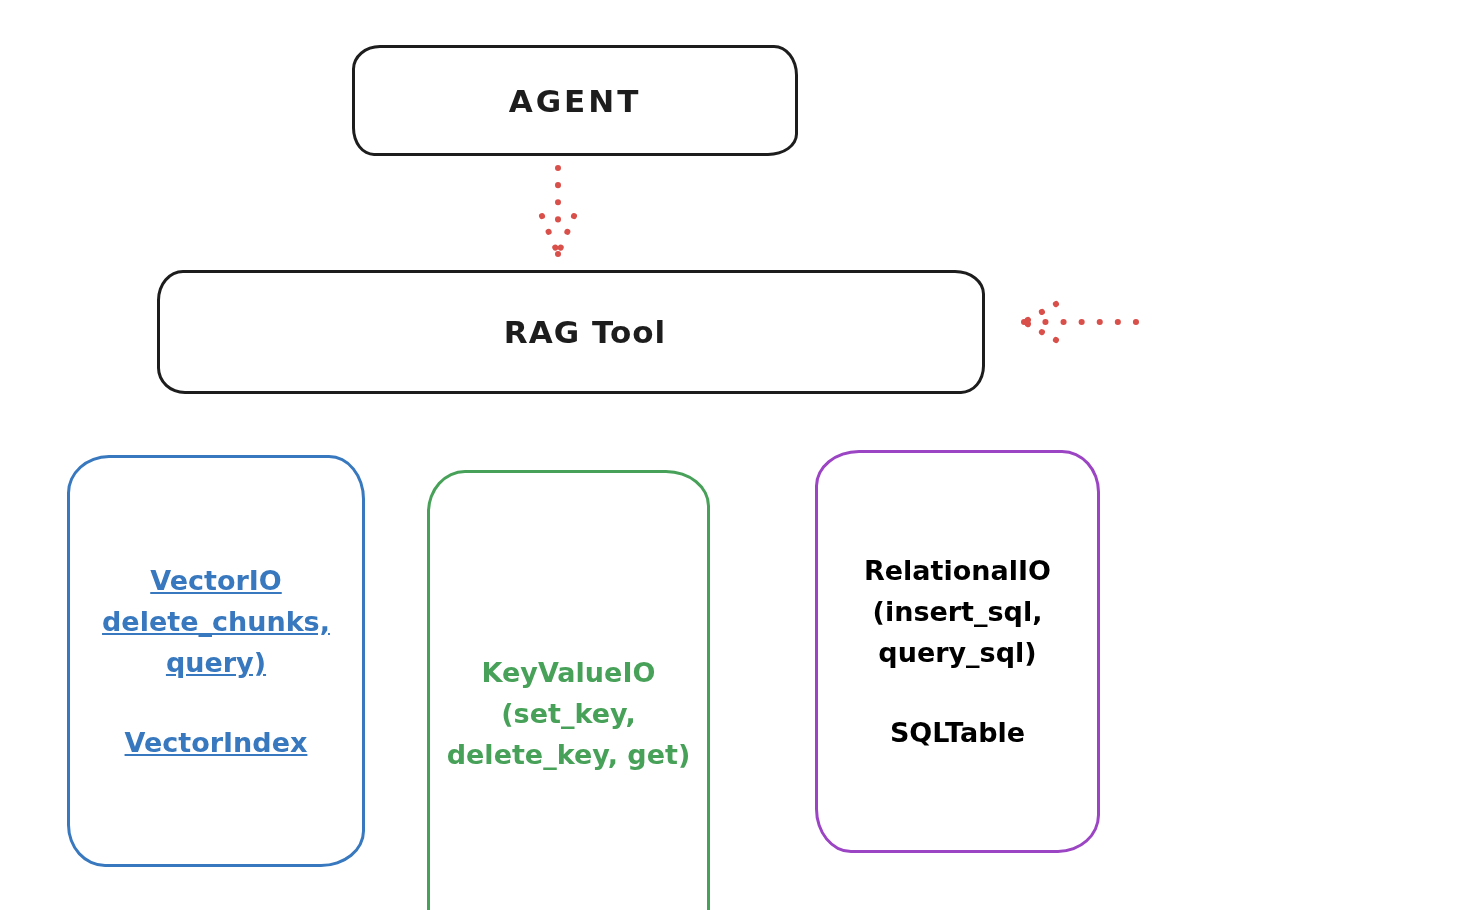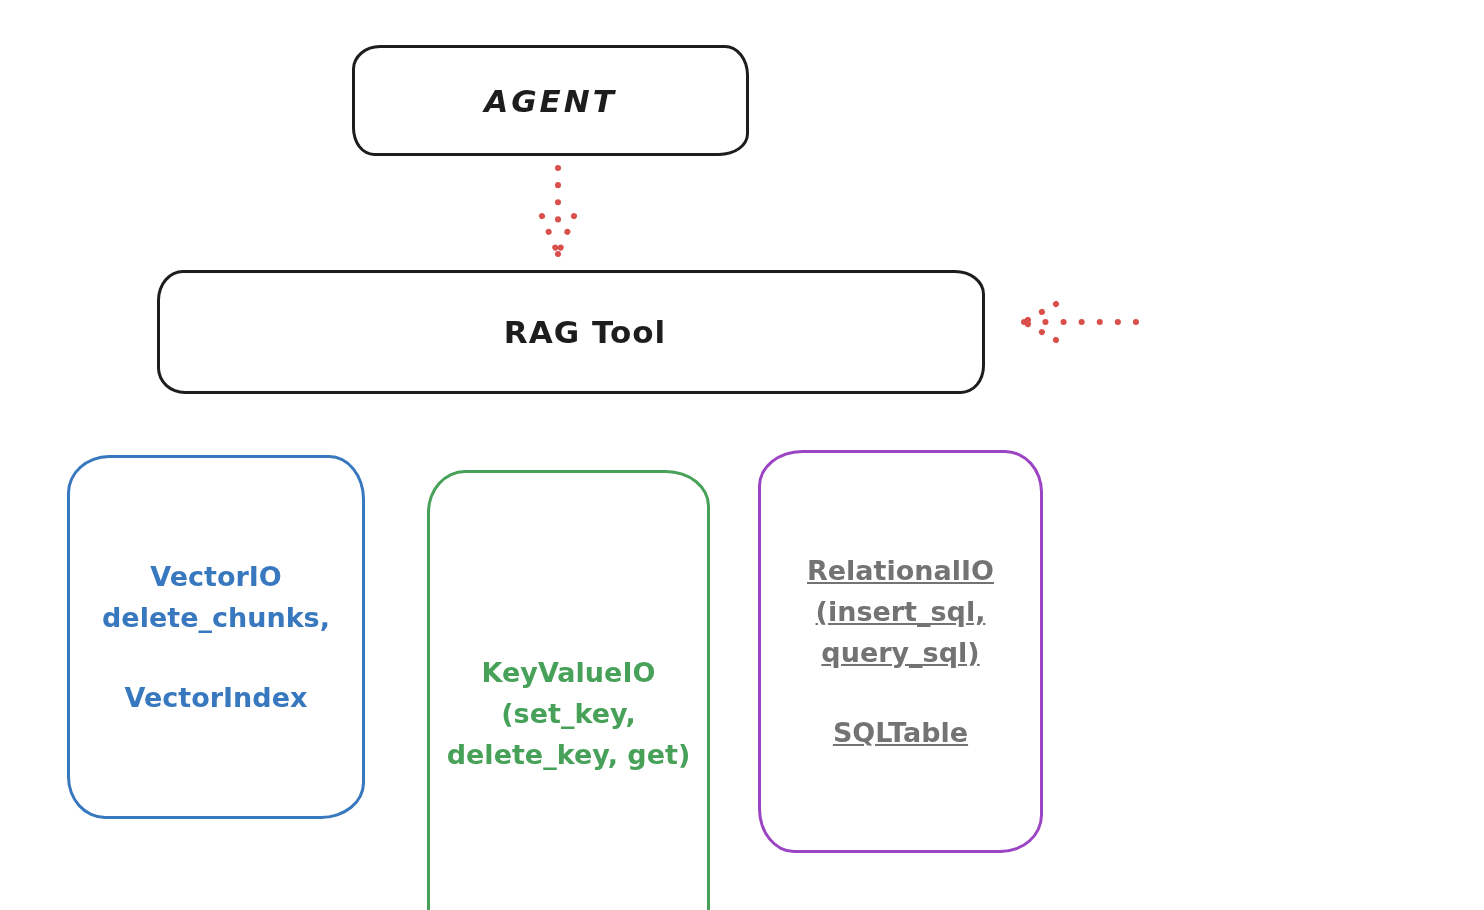--- a/index.html
+++ b/index.html
@@ -22,25 +22,24 @@
     background: #ffffff;
     display: flex;
     align-items: center;
     justify-content: center;
     color: #1d1d1d;
     font-weight: bold;
     box-sizing: border-box;
   }
   .node-agent {
     left: 352px; top: 45px;
-    width: 397px; height: 111px;
+    width: 446px; height: 111px;
     border-radius: 28px 24px 30px 22px / 24px 30px 22px 28px;
     font-size: 31px;
     letter-spacing: 3px;
-    font-style: italic;
   }
   .node-ragtool {
     left: 157px; top: 270px;
     width: 828px; height: 124px;
     border-radius: 26px 30px 24px 28px / 30px 24px 28px 26px;
     font-size: 31px;
     letter-spacing: 1px;
     padding-left: 28px;
   }
   
@@ -71,39 +70,39 @@
     align-items: center;
     justify-content: center;
     text-align: center;
     font-size: 27px;
     line-height: 41px;
     font-weight: bold;
   }
   .store .store-footer { margin-top: 39px; }
   .store-vector {
     left: 67px; top: 455px;
-    width: 298px; height: 364px;
+    width: 298px; height: 412px;
     border-radius: 42px 36px 44px 38px / 38px 44px 36px 42px;
     border-color: #3878be;
     color: #3878be;
+    text-decoration: underline;
   }
   .store-keyvalue {
     left: 427px; top: 470px;
     width: 283px; height: 487px;
     border-radius: 38px 44px 36px 42px / 42px 36px 44px 38px;
     border-color: #48a158;
     color: #48a158;
   }
   .store-relational {
-    left: 758px; top: 450px;
+    left: 815px; top: 450px;
     width: 285px; height: 403px;
     border-radius: 44px 38px 42px 36px / 36px 42px 38px 44px;
     border-color: #9b44c4;
-    color: #737373;
-    text-decoration: underline;
+    color: #000000;
   }
 </style>
 </head>
 <body>
 
 <div class="canvas">
 
   <div class="node-black node-agent">
     <span>AGENT</span>
   </div>
@@ -128,20 +127,21 @@
       <line x1="44" y1="44" x2="12" y2="26" stroke-dasharray="0.1 16"></line>
       <line x1="12" y1="26" x2="12.1" y2="26" stroke-dasharray="0.1 16"></line>
     </g>
   </svg>
 
 
   <div class="store store-vector">
     <div>
       <div>VectorIO</div>
       <div>delete_chunks,</div>
+      <div>query)</div>
       <div class="store-footer">VectorIndex</div>
     </div>
   </div>
 
   <div class="store store-keyvalue">
     <div>
       <div>KeyValueIO</div>
       <div>(set_key,</div>
       <div>delete_key, get)</div>
     </div>

